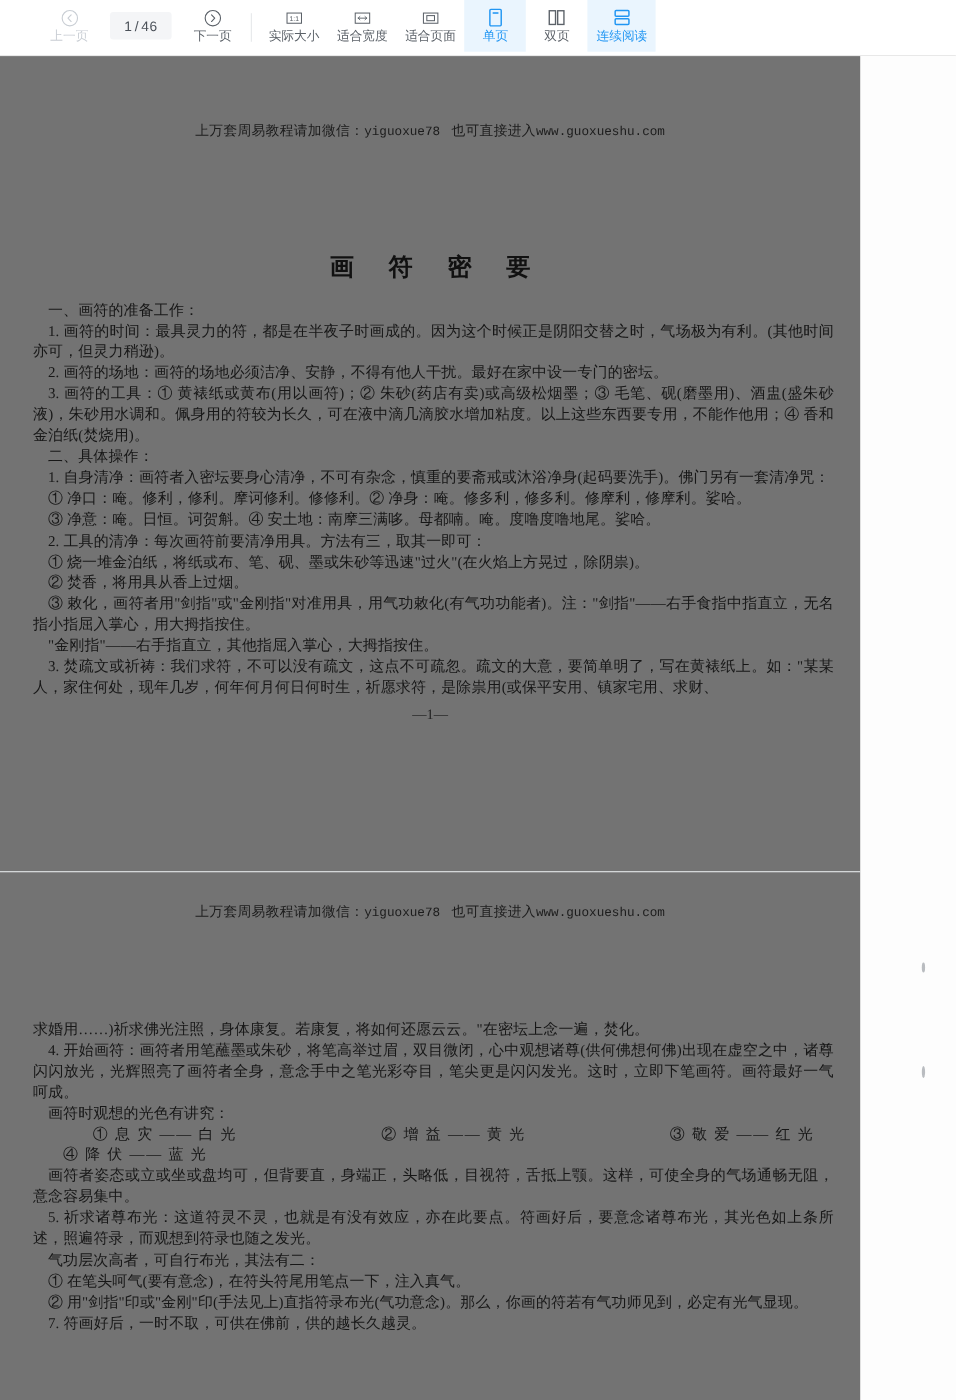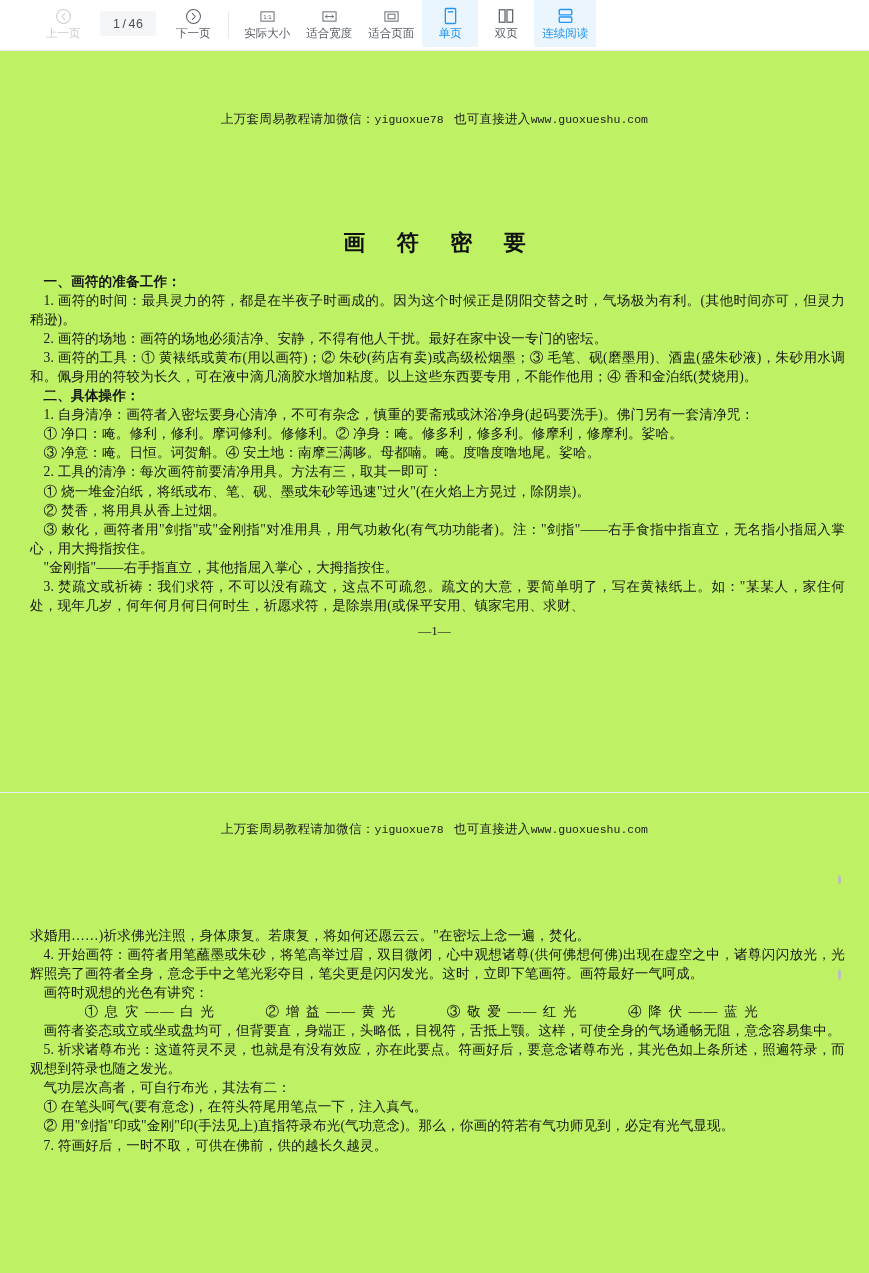--- a/index.html
+++ b/index.html
@@ -58,22 +58,22 @@
   
   .viewer {
     position: relative;
     width: 869px;
     height: 1226px;
     background: #fdfdfd;
     overflow: hidden;
   }
   .page {
     position: relative;
-    width: 869px;
-    background: #bef264;
+    width: 782px;
+    background: #737373;
   }
   .page.first { height: 742px; border-bottom: 1px solid #eceff1; }
   .page.second { height: 484px; }
 
   .watermark {
     text-align: center;
     font-size: 12.5px;
     color: #1c1c1c;
     letter-spacing: .3px;
     white-space: nowrap;
@@ -104,21 +104,21 @@
     font-size: 13.6px;
     line-height: 19.05px;
     color: #171717;
     padding: 0 24px 0 30px;
     text-align: justify;
     letter-spacing: .15px;
   }
   .body-text p { margin: 0; }
   .ind { text-indent: 2em; }
   .ind1 { text-indent: 1em; }
-  .hd { font-weight: bold; }
+  .hd { font-weight: normal; }
 
   .folio {
     text-align: center;
     font-size: 13px;
     color: #222;
     padding-top: 8px;
     font-family: "Liberation Serif", "DejaVu Serif", serif;
   }
 
   .light-row { letter-spacing: 1.6px; }

